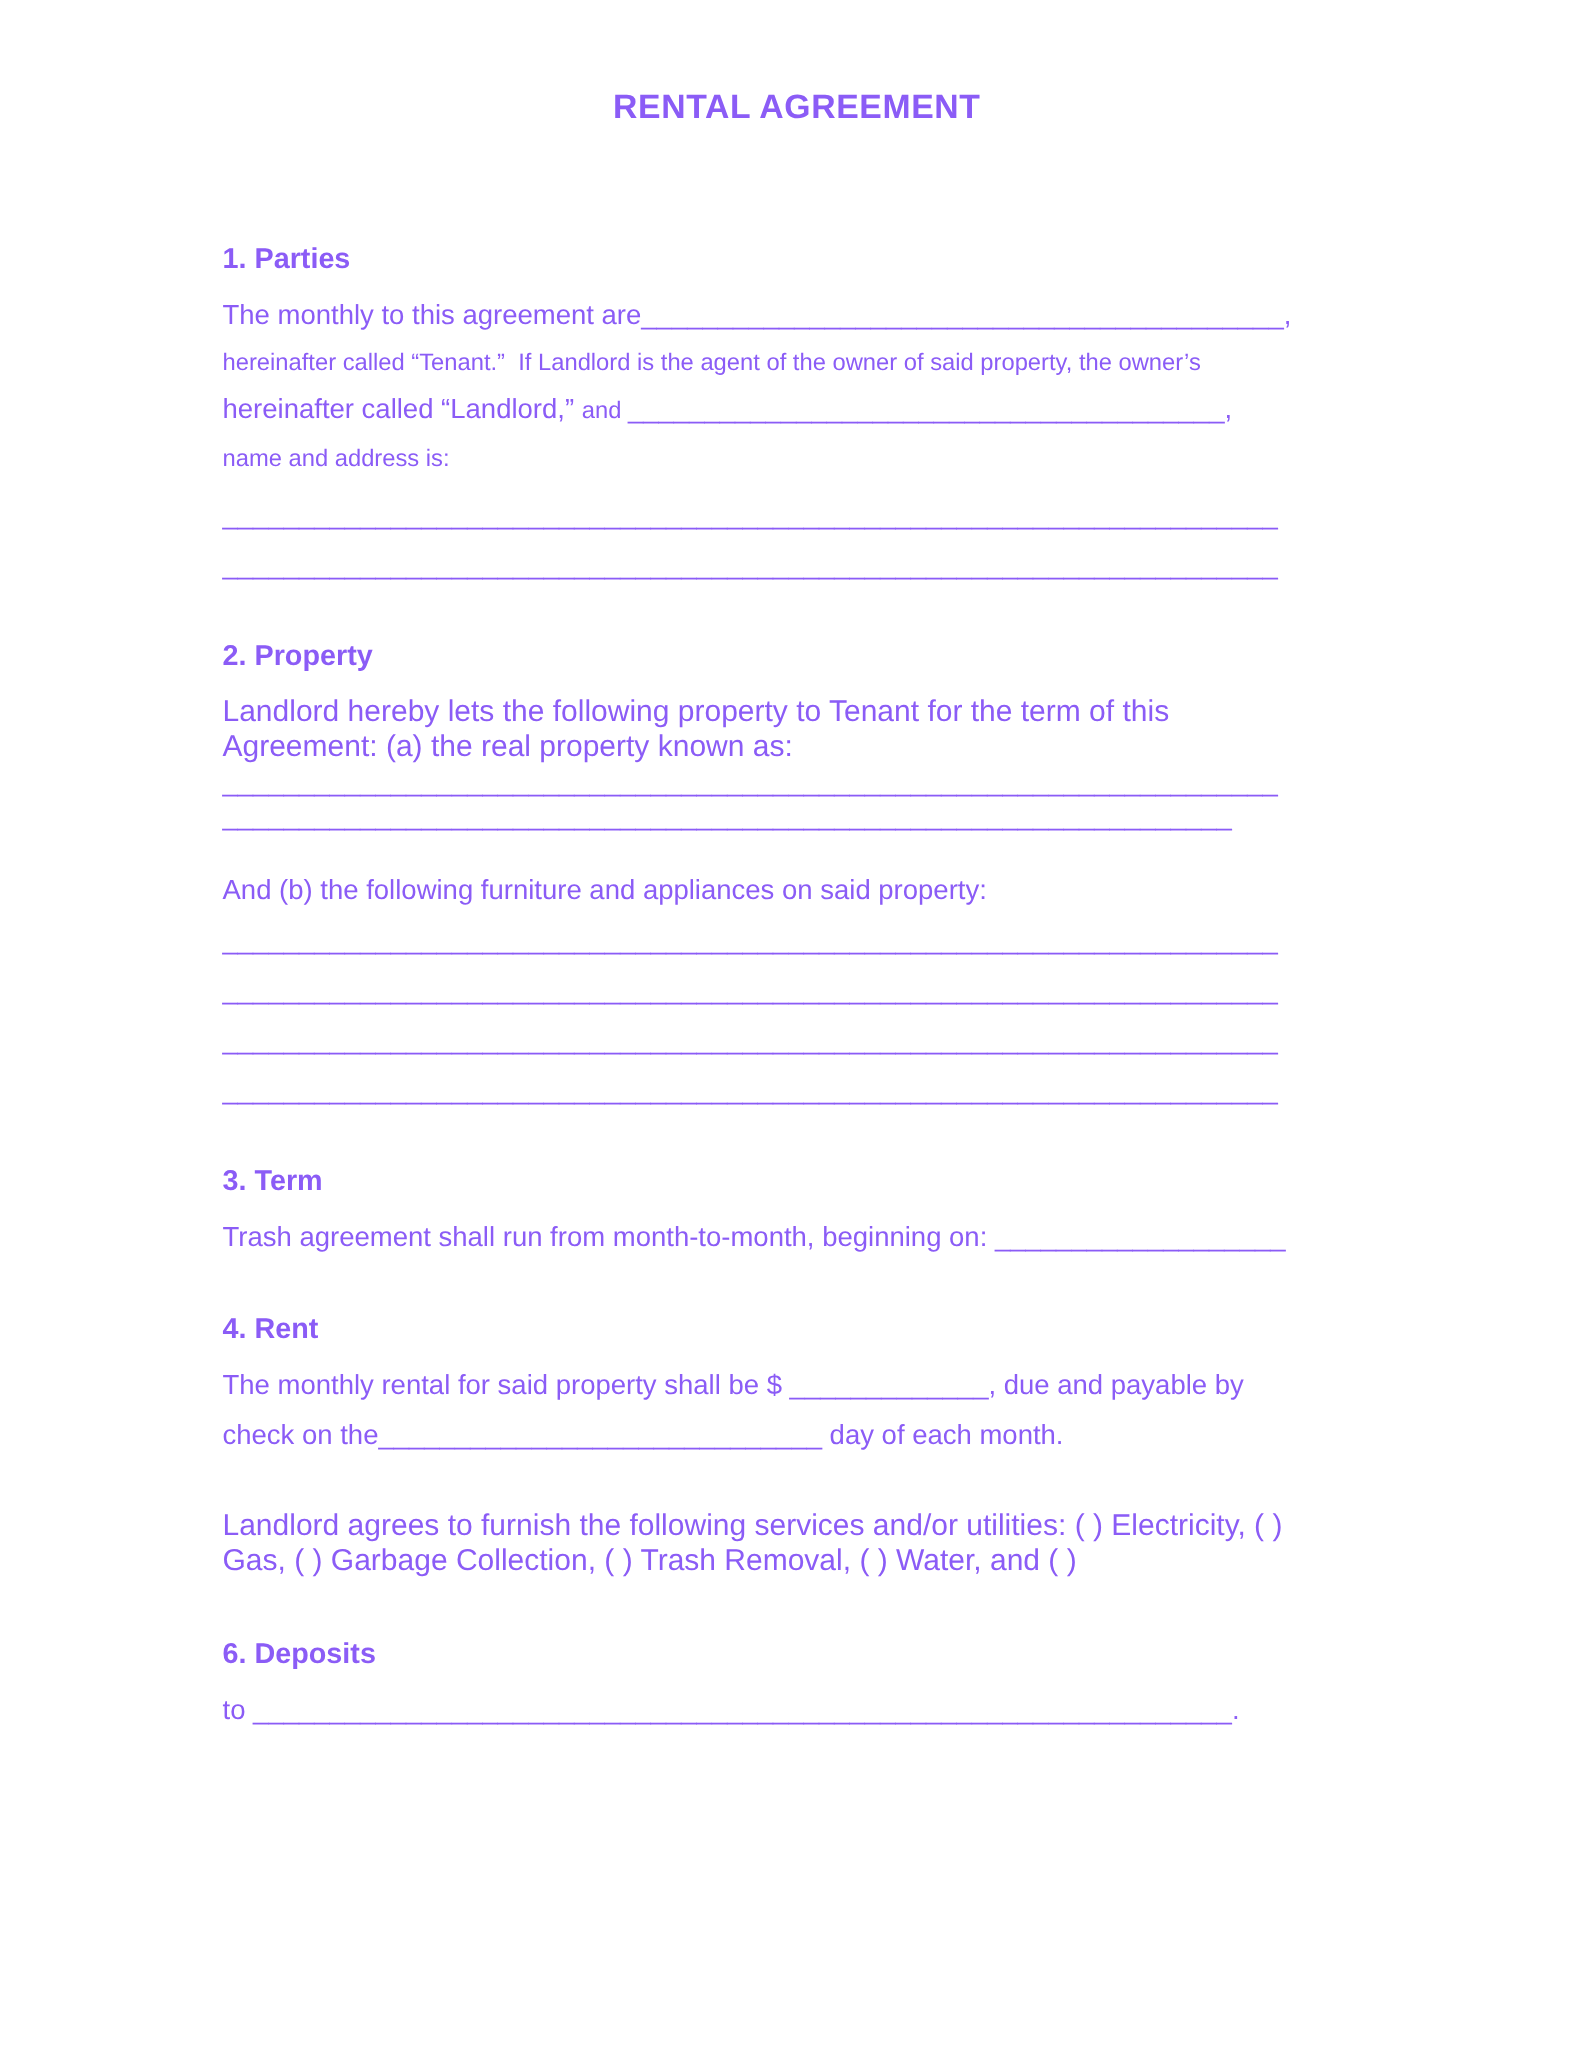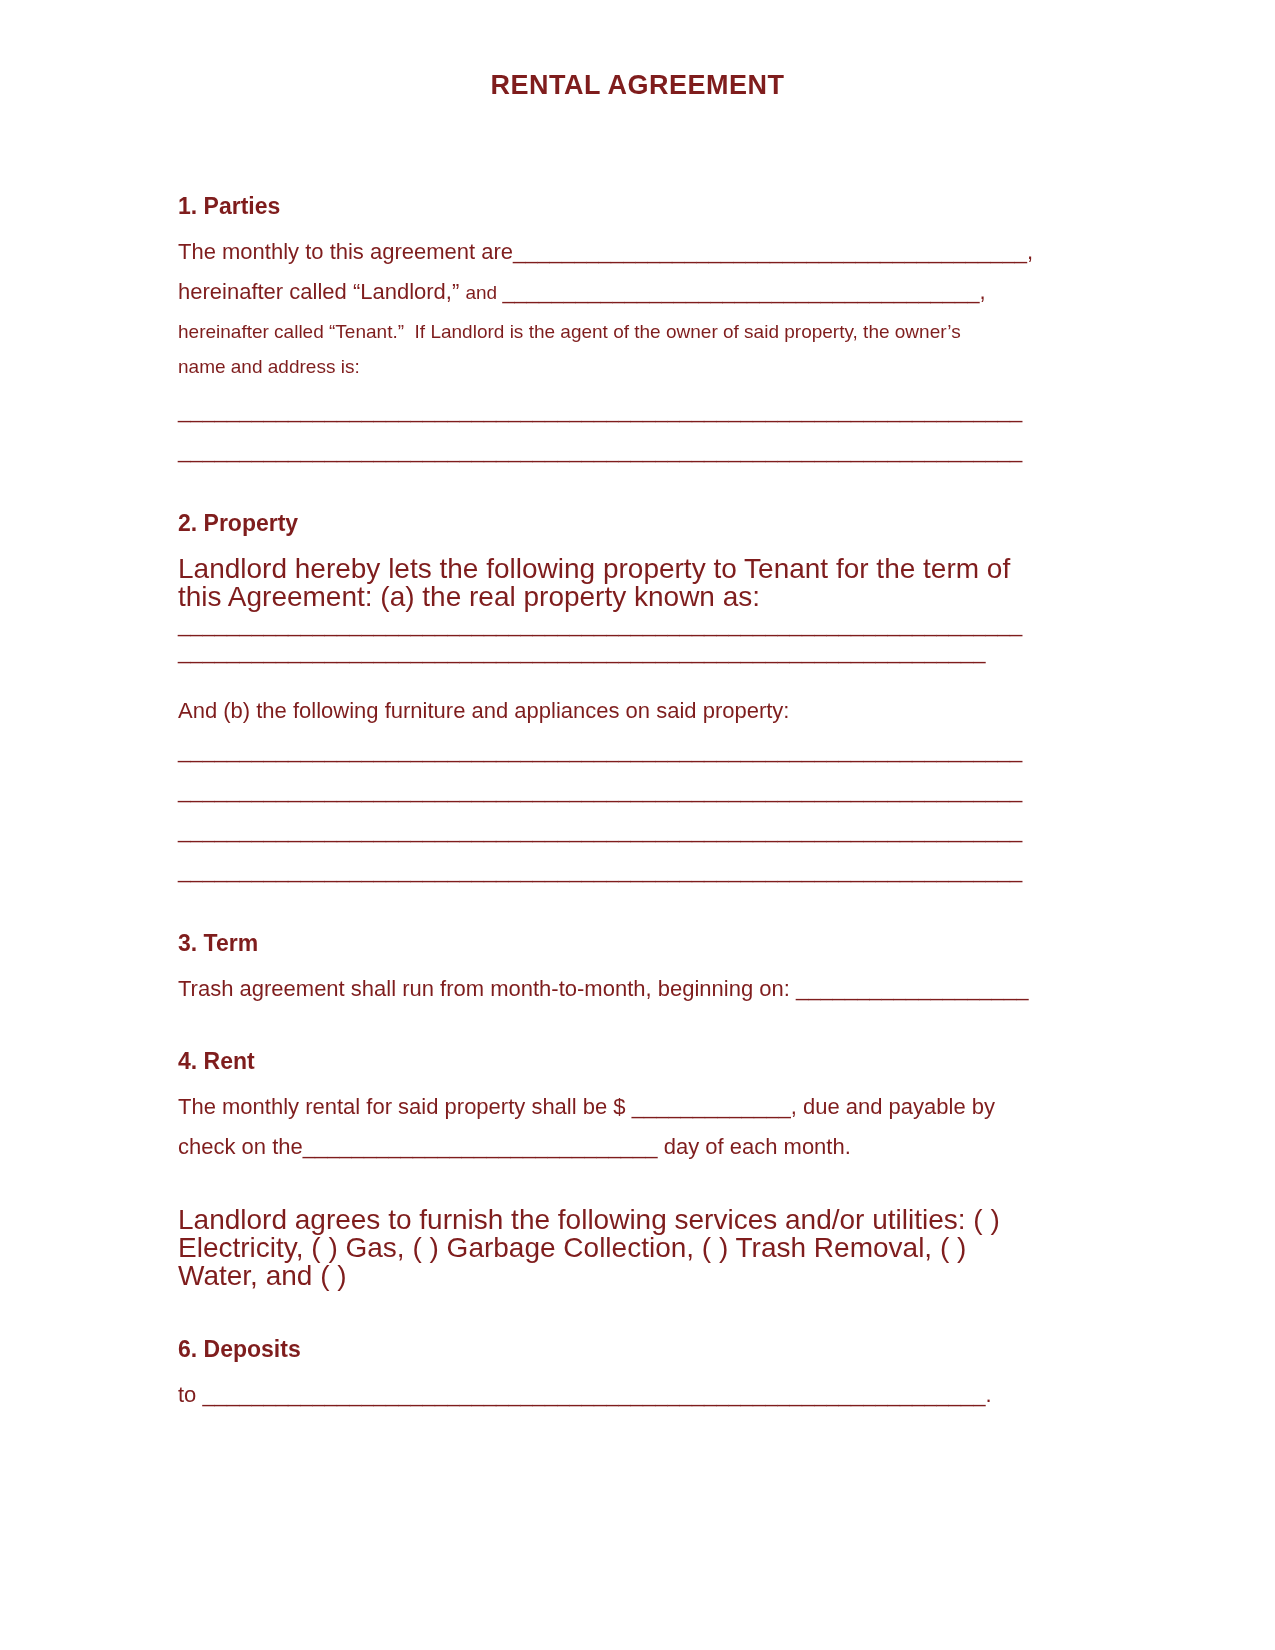--- a/index.html
+++ b/index.html
@@ -2,21 +2,21 @@
 <html><head>
 <meta charset="utf-8">
 <style>
   html, body { margin: 0; padding: 0; background: #e8e8e8; }
   .page {
     position: relative;
     width: 1275px;
     height: 1650px;
     margin: 0 auto;
     background: #ffffff;
-    color: #7f1d1d;
+    color: #8b5cf6;
     font-family: "Liberation Sans", "DejaVu Sans", sans-serif;
     overflow: hidden;
   }
   .doc-title {
     padding-top: 70px;
     text-align: center;
     font-size: 27px;
     font-weight: bold;
     letter-spacing: 0.5px;
   }
@@ -38,39 +38,39 @@
     white-space: nowrap;
   }
   .line.small {
     font-size: 19px;
     line-height: 26px;
     margin-bottom: 9px;
   }
   .line.tight { margin-bottom: 0; }
   .small-inline { font-size: 19px; }
   .para-tight {
-    font-size: 28px;
+    font-size: 24px;
     line-height: 28px;
     margin: 0;
   }
   .gap { height: 8px; }
   .gap.lg { height: 32px; }
   .blank { letter-spacing: 0; }
 </style>
 </head>
 <body>
 
 <div class="page">
   <div class="doc-title">RENTAL AGREEMENT</div>
   <div class="content">
       <section class="section">
         <div class="section-heading">1. Parties</div>
         <div class="line"><span>The monthly to this agreement are</span><span class="blank">__________________________________________</span><span>,</span></div>
+        <div class="line small"><span>hereinafter called “Tenant.”&nbsp; If Landlord is the agent of the owner of said property, the owner’s</span></div>
         <div class="line"><span>hereinafter called “Landlord,” </span><span class="small-inline">and </span><span class="blank">_______________________________________</span><span>,</span></div>
-        <div class="line small"><span>hereinafter called “Tenant.”&nbsp; If Landlord is the agent of the owner of said property, the owner’s</span></div>
         <div class="line small"><span>name and address is:</span></div>
         <div class="gap"></div>
         <div class="line"><span class="blank">_____________________________________________________________________</span></div>
         <div class="line"><span class="blank">_____________________________________________________________________</span></div>
       </section>
       <section class="section">
         <div class="section-heading">2. Property</div>
         <div class="para-tight">Landlord hereby lets the following property to Tenant for the term of this Agreement: (a) the real property known as:</div>
         <div class="line tight"><span class="blank">_____________________________________________________________________</span></div>
         <div class="line tight"><span class="blank">__________________________________________________________________</span></div>

